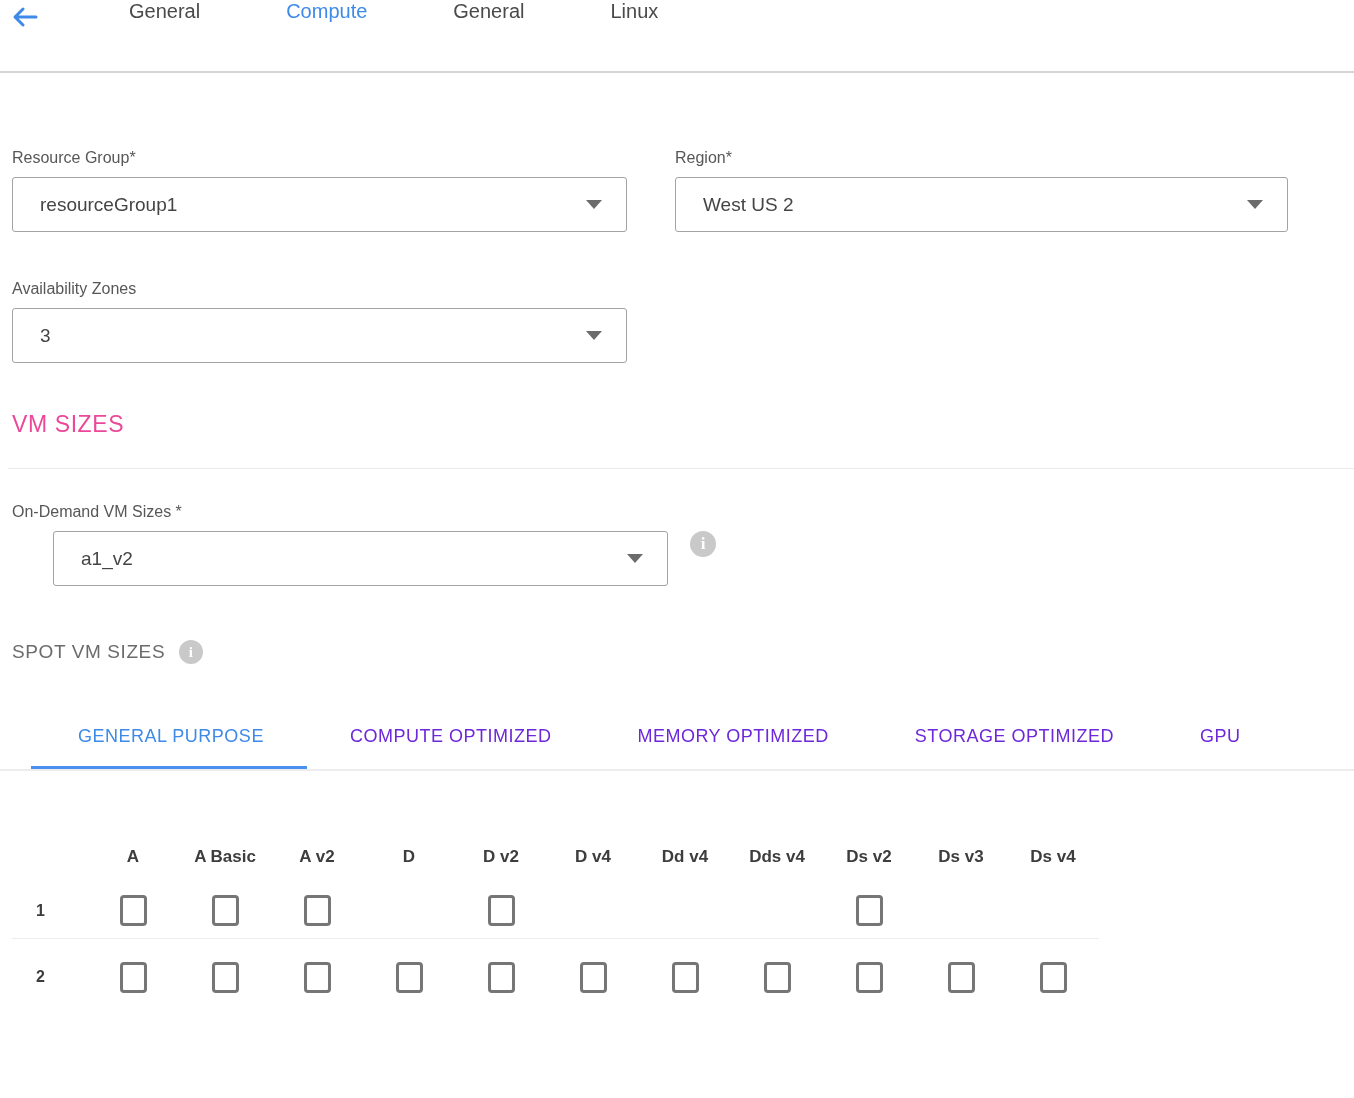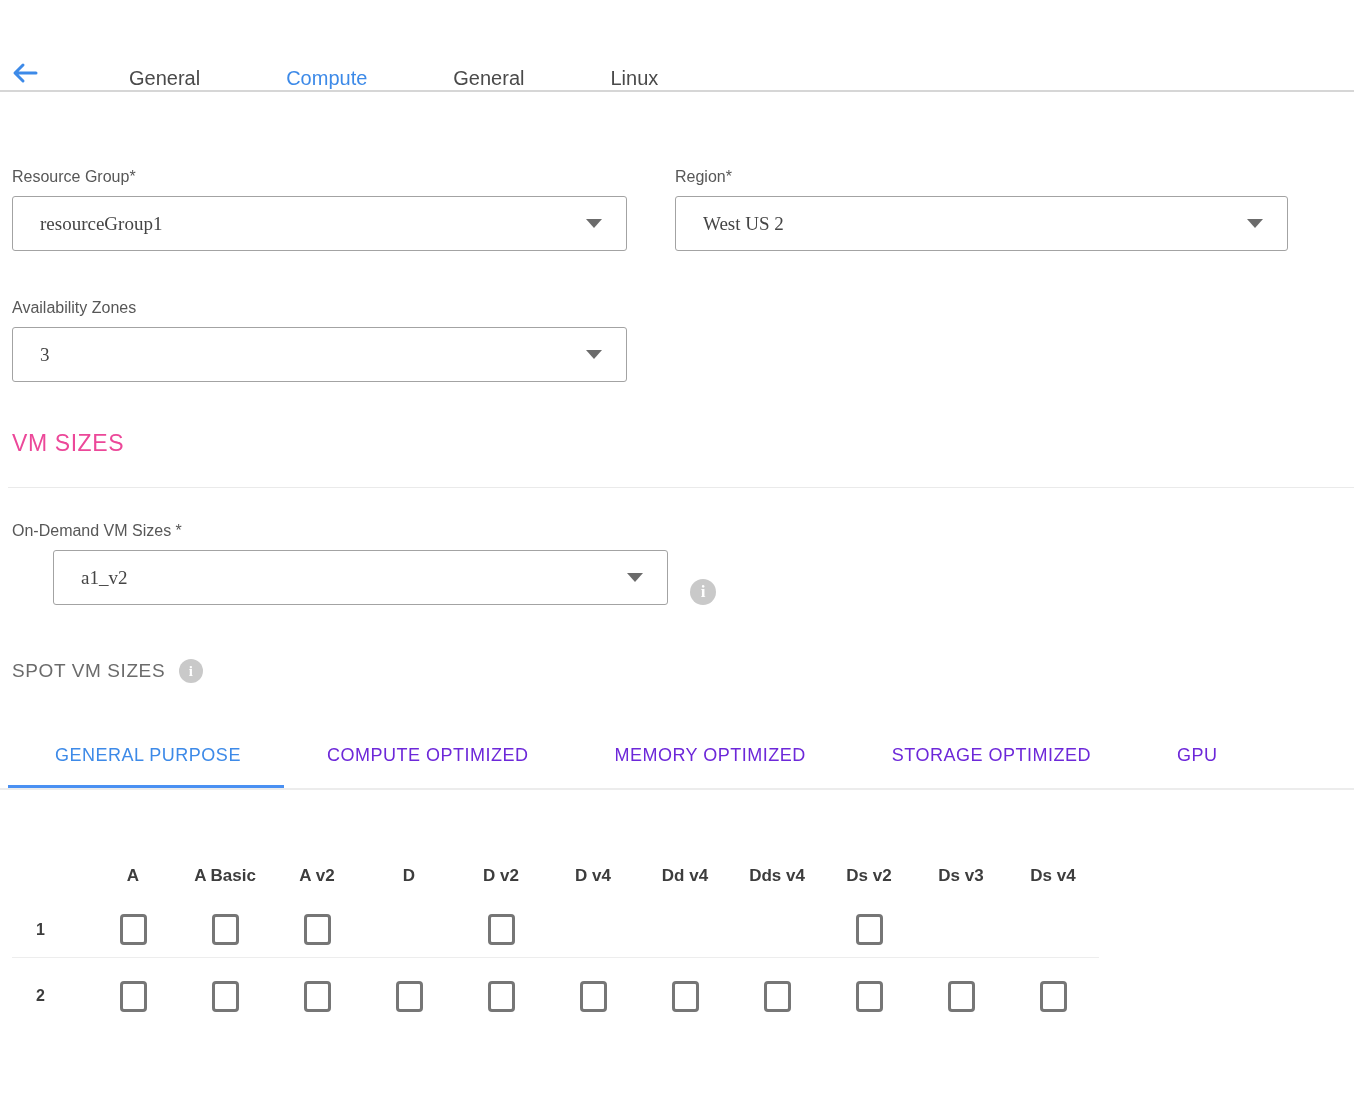--- a/index.html
+++ b/index.html
@@ -7,22 +7,22 @@
   body {
     width: 1354px; height: 1098px;
     background: #ffffff;
     font-family: "Liberation Sans", sans-serif;
     color: #4a4a4a;
     overflow: hidden;
   }
 
   
   .header {
-    display: flex; align-items: flex-end;
-    height: 92px;
+    display: flex; align-items: flex-start;
+    height: 73px;
     border-bottom: 2px solid #d6d6d6;
     padding-left: 8px;
   }
   .back-btn { width: 34px; height: 34px; display: flex; align-items: center; justify-content: center; cursor: pointer; }
   .steps { display: flex; margin-left: 44px; }
   .step { padding: 0 43px; font-size: 20px; color: #4a4a4a; cursor: pointer; }
   .step.active { color: #3d8ae8; }
 
   
   .content { padding-left: 12px; }
@@ -38,49 +38,48 @@
   .field-label { font-size: 16px; color: #575757; margin-bottom: 10px; }
   .select {
     height: 55px;
     border: 1px solid #a3a3a3;
     border-radius: 3px;
     background: #fff;
     display: flex; align-items: center; justify-content: space-between;
     padding: 0 24px 0 27px;
     font-size: 19px; color: #454545;
     cursor: pointer;
-    font-family: Liberation Serif, serif;
   }
   .caret {
     width: 0; height: 0;
     border-left: 8px solid transparent;
     border-right: 8px solid transparent;
     border-top: 9px solid #6b6b6b;
   }
 
   .section-title { margin-top: 48px; font-size: 23px; color: #ec4899; letter-spacing: 0.6px; }
   .divider { height: 1px; background: #eaeaea; margin: 30px 0 0 -4px; }
 
   .on-demand-label { margin-top: 34px; }
-  .od-row { display: flex; align-items: flex-end; padding-left: 41px; }
+  .od-row { display: flex; align-items: flex-start; padding-left: 41px; }
   .od-select { width: 615px; }
   .info-icon {
     width: 26px; height: 26px; border-radius: 50%;
     background: #c9c9c9; color: #ffffff;
     display: flex; align-items: center; justify-content: center;
     font-family: "Liberation Serif", serif;
     font-weight: bold; font-size: 17px;
     margin-left: 22px; flex: 0 0 auto;
   }
 
   .spot-header { margin-top: 54px; display: flex; align-items: center; font-size: 19px; color: #6b6b6b; letter-spacing: 0.6px; }
   .spot-header .info-icon { width: 24px; height: 24px; margin-left: 14px; font-size: 15px; }
 
   .spot-tabs-wrap { margin-left: -12px; width: 1354px; border-bottom: 2px solid #ececec; margin-top: 62px; overflow: hidden; }
-  .spot-tabs { display: flex; padding-left: 12px; }
+  .spot-tabs { display: flex; padding-left: 12px; margin-left: 23px; }
   .spot-tab {
     padding: 0 43px 22px;
     font-size: 18px; letter-spacing: 0.5px;
     color: #6d28d9; white-space: nowrap;
     position: relative; cursor: pointer;
   }
   .spot-tab.active { color: #3d8ae8; }
   .spot-tab.active::after {
     content: ""; position: absolute; left: -4px; right: 0; bottom: -2px;
     height: 5px; background: #4a90f2;

